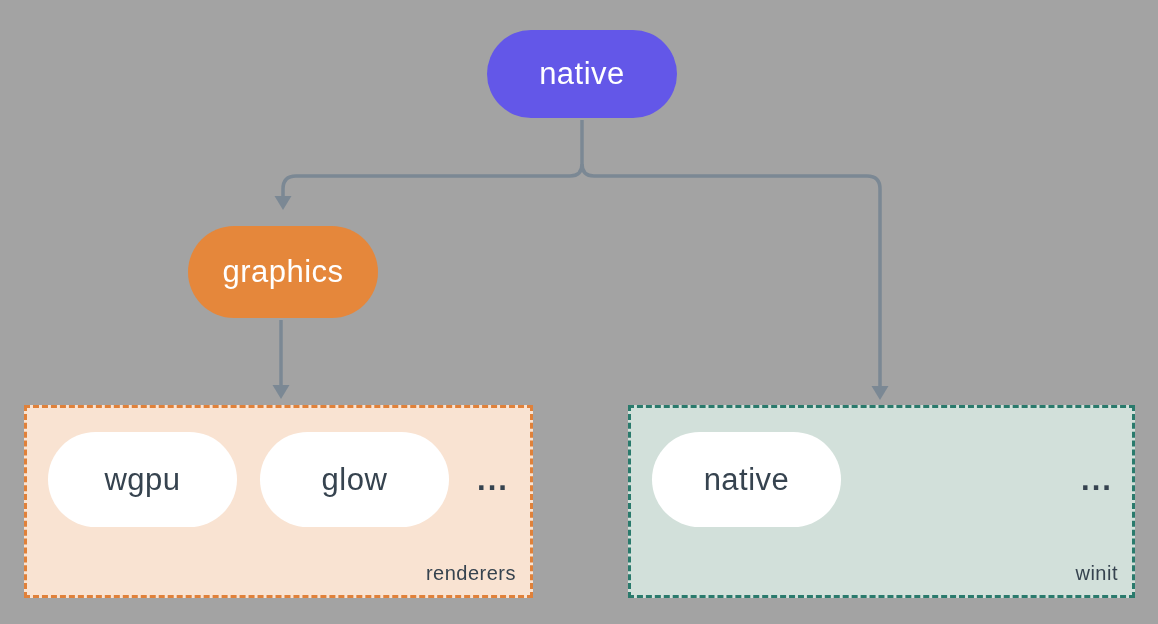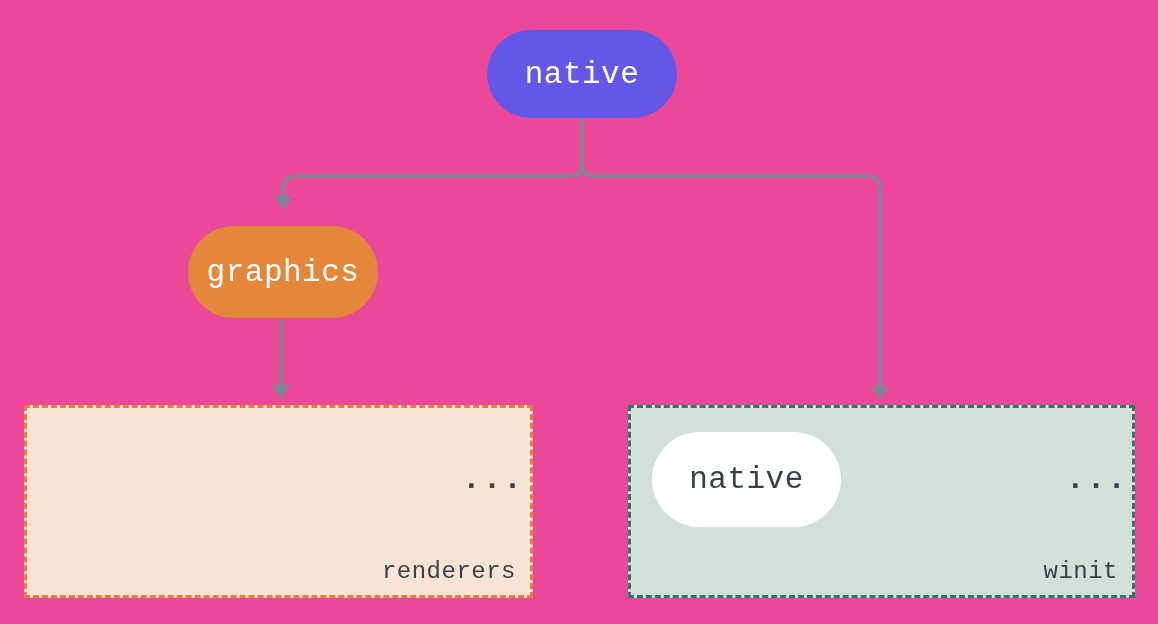--- a/index.html
+++ b/index.html
@@ -4,23 +4,23 @@
 <style>
   html, body {
     margin: 0;
     padding: 0;
     background: #000000;
   }
   .canvas {
     position: relative;
     width: 1158px;
     height: 624px;
-    background: #ec4899;
+    background: #a3a3a3;
     overflow: hidden;
-    font-family: Liberation Mono, monospace;
+    font-family: Liberation Sans, sans-serif;
   }
   .connectors {
     position: absolute;
     left: 0;
     top: 0;
     width: 1158px;
     height: 624px;
   }
   .node {
     position: absolute;
@@ -93,21 +93,21 @@
     color: #36434F;
     font-size: 31px;
     font-weight: bold;
     letter-spacing: 2px;
   }
   .group-label {
     position: absolute;
     right: 14px;
     bottom: 10px;
     color: #36434F;
-    font-size: 24px;
+    font-size: 20px;
     letter-spacing: 0.5px;
   }
 </style>
 </head>
 <body>
 
 <div class="canvas">
 
   <svg class="connectors" viewBox="0 0 1158 624" xmlns="http://www.w3.org/2000/svg">
 
@@ -125,20 +125,26 @@
 
   <div class="node node-native">
     <span>native</span>
   </div>
 
   <div class="node node-graphics">
     <span>graphics</span>
   </div>
 
   <div class="group group-renderers">
+    <div class="pill pill-1">
+      <span>wgpu</span>
+    </div>
+    <div class="pill pill-2">
+      <span>glow</span>
+    </div>
     <span class="ellipsis">...</span>
     <span class="group-label">renderers</span>
   </div>
 
   <div class="group group-shells">
     <div class="pill pill-1">
       <span>native</span>
     </div>
     <span class="ellipsis">...</span>
     <span class="group-label">winit</span>

